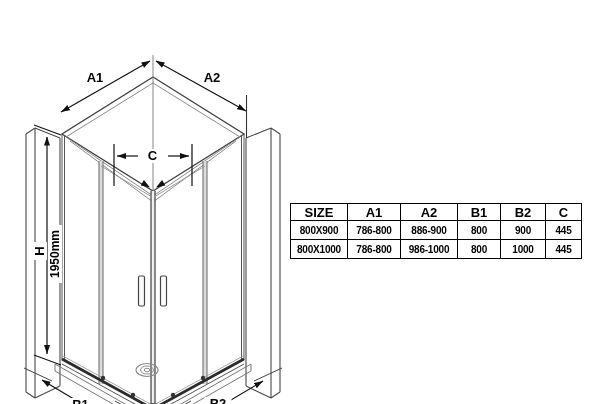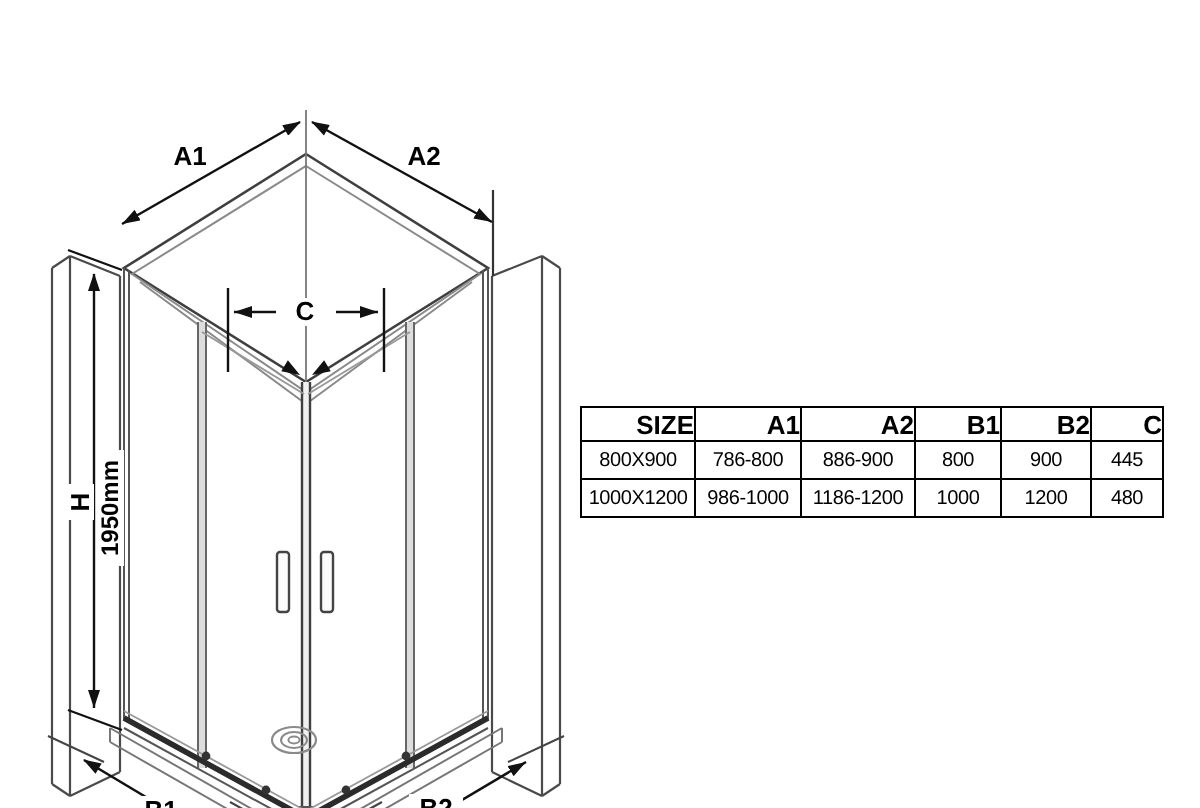--- a/index.html
+++ b/index.html
@@ -5,22 +5,22 @@
   html,body{margin:0;padding:0;background:#fff;}
   .stage{position:relative;width:600px;height:404px;background:#ffffff;overflow:hidden;
          font-family:"Liberation Sans",sans-serif;margin-top:48px;}
   .diagram-svg{position:absolute;left:0;top:0;}
   .dim-label{font-family:"Liberation Sans",sans-serif;font-weight:700;fill:#000;}
   .table-wrap{position:absolute;left:290px;top:155px;width:291px;}
   table.size-table{border-collapse:collapse;table-layout:fixed;width:291px;background:#fff;}
   table.size-table th,table.size-table td{
       border:1px solid #000;text-align:center;vertical-align:middle;
       padding:0;white-space:nowrap;overflow:hidden;color:#000;}
-  table.size-table th{height:16px;font-size:13px;font-weight:700;text-align:right;}
-  table.size-table td{height:18px;font-size:10px;font-weight:400;letter-spacing:-0.2px;}
+  table.size-table th{height:16px;font-size:13px;font-weight:700;}
+  table.size-table td{height:18px;font-size:10px;font-weight:700;letter-spacing:-0.2px;}
   table.size-table th:nth-child(1),table.size-table td:nth-child(1){width:56px;}
   table.size-table th:nth-child(2),table.size-table td:nth-child(2){width:52px;}
   table.size-table th:nth-child(3),table.size-table td:nth-child(3){width:56px;}
   table.size-table th:nth-child(4),table.size-table td:nth-child(4){width:42px;}
   table.size-table th:nth-child(5),table.size-table td:nth-child(5){width:44px;}
   table.size-table th:nth-child(6),table.size-table td:nth-child(6){width:35px;}
 </style>
 </head>
 <body>
 
@@ -135,24 +135,24 @@
       <tbody>
           <tr>
             <td>800X900</td>
             <td>786-800</td>
             <td>886-900</td>
             <td>800</td>
             <td>900</td>
             <td>445</td>
           </tr>
           <tr>
-            <td>1000X1200</td>
+            <td>800X1000</td>
+            <td>786-800</td>
             <td>986-1000</td>
-            <td>1186-1200</td>
+            <td>800</td>
             <td>1000</td>
-            <td>1200</td>
-            <td>480</td>
+            <td>445</td>
           </tr>
         </tbody>
     </table>
   </div>
 
 </div>
 
 </body></html>

